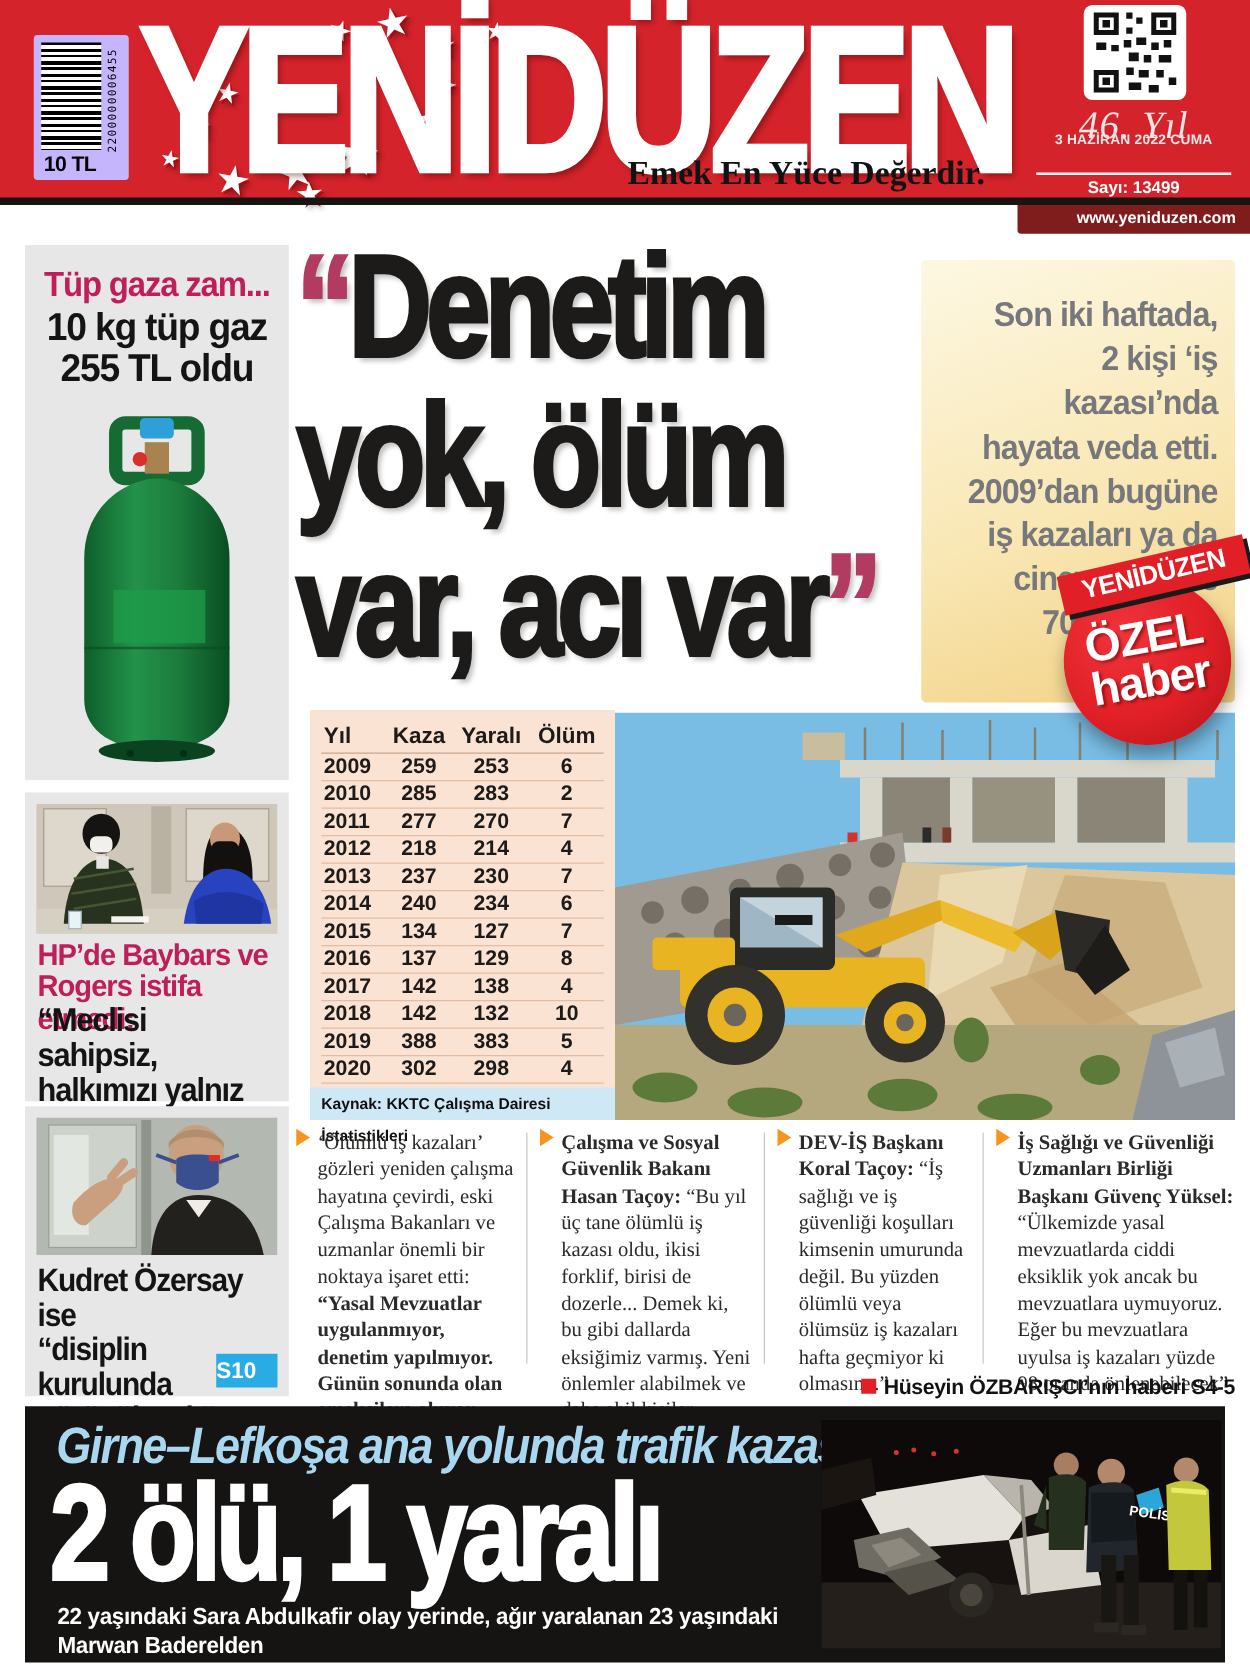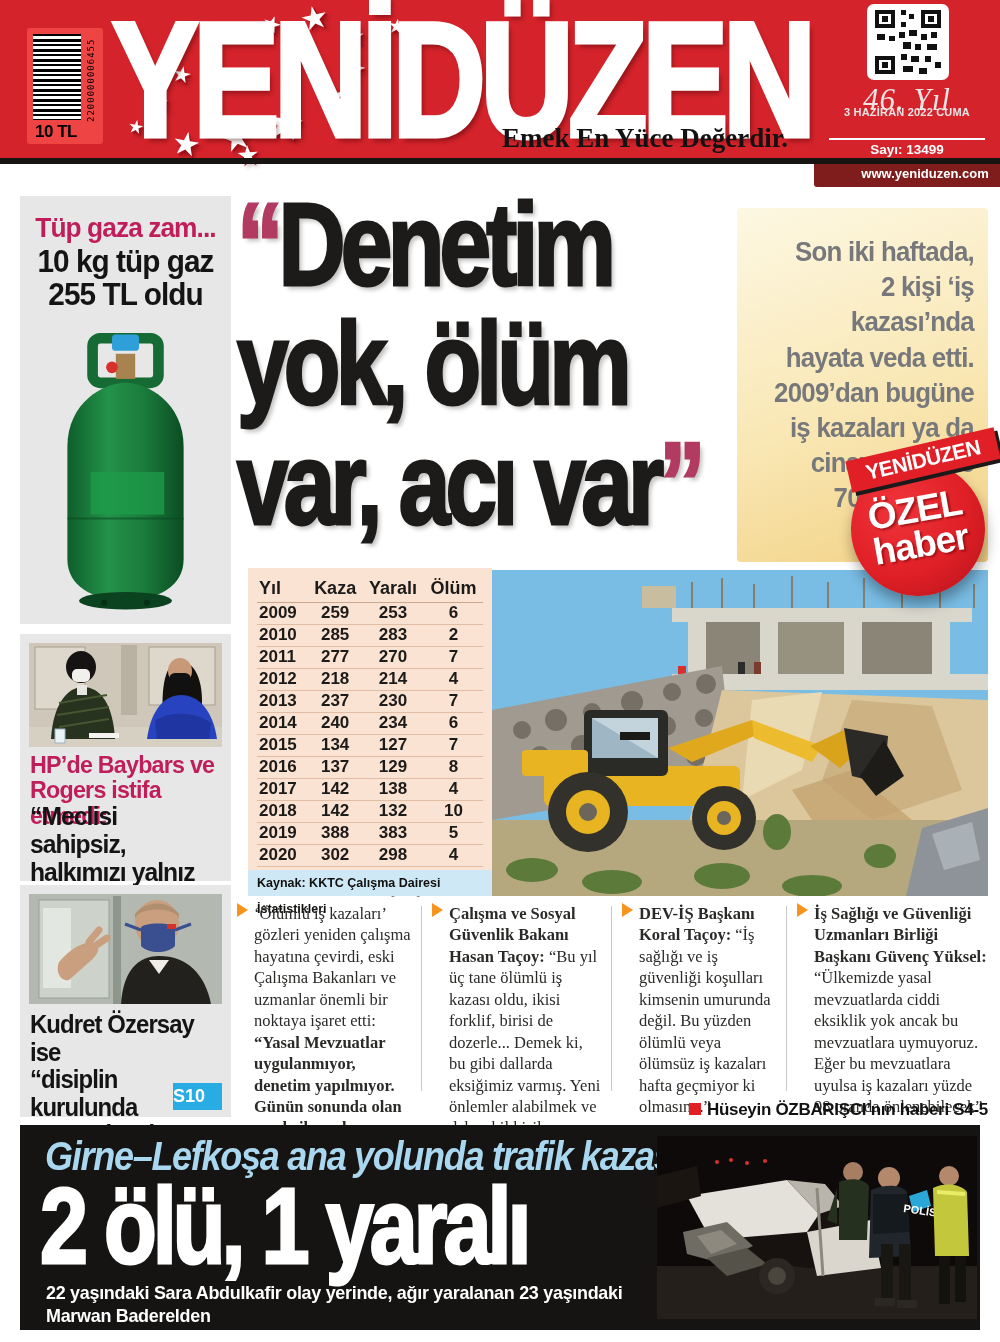--- a/index.html
+++ b/index.html
@@ -2,21 +2,21 @@
 <html><head>
 <meta charset="utf-8">
 <style>
   html,body{margin:0;padding:0;background:#ffffff;}
   .page{position:relative;width:1000px;height:1342px;background:#fff;overflow:hidden;
         font-family:"Liberation Sans",sans-serif;color:#1c1b19;}
 
   
   .masthead{position:absolute;left:0;top:0;width:1000px;height:160px;background:#d5232b;}
   .masthead-underline{position:absolute;left:0;top:158px;width:1000px;height:6px;background:#171412;}
-  .barcode-box{position:absolute;left:27px;top:28px;width:76px;height:116px;background:#ef4444;border-radius:3px;padding:4px 4px 2px 6px;box-sizing:border-box;}
+  .barcode-box{position:absolute;left:27px;top:28px;width:76px;height:116px;background:#c4b5fd;border-radius:3px;padding:4px 4px 2px 6px;box-sizing:border-box;}
   .barcode-bars{position:absolute;left:6px;top:6px;width:48px;height:86px;
      background:repeating-linear-gradient(180deg,#000 0 2px,#fff 2px 5px,#000 5px 8px,#fff 8px 10px);}
   .barcode-num{position:absolute;right:7px;top:4px;height:90px;writing-mode:vertical-rl;transform:rotate(180deg);
      font-family:"DejaVu Sans Mono",monospace;font-size:9px;color:#000;letter-spacing:1px;}
   .price{position:absolute;left:8px;bottom:2px;font-size:17px;font-weight:900;color:#000;letter-spacing:-0.5px;}
   .logo{position:absolute;left:112px;top:-14px;font-size:164px;font-weight:900;color:#fff;
         letter-spacing:-7px;transform:scaleX(0.79);transform-origin:left;white-space:nowrap;
         -webkit-text-stroke:5px #fff;text-shadow:4px 5px 6px rgba(60,0,0,.45);}
   .logo-stars{position:absolute;left:0;top:0;width:700px;height:160px;pointer-events:none;}
   .star{position:absolute;color:#fff;text-shadow:2px 2px 0 rgba(160,10,20,.85),4px 4px 4px rgba(60,0,0,.4);line-height:1;}

